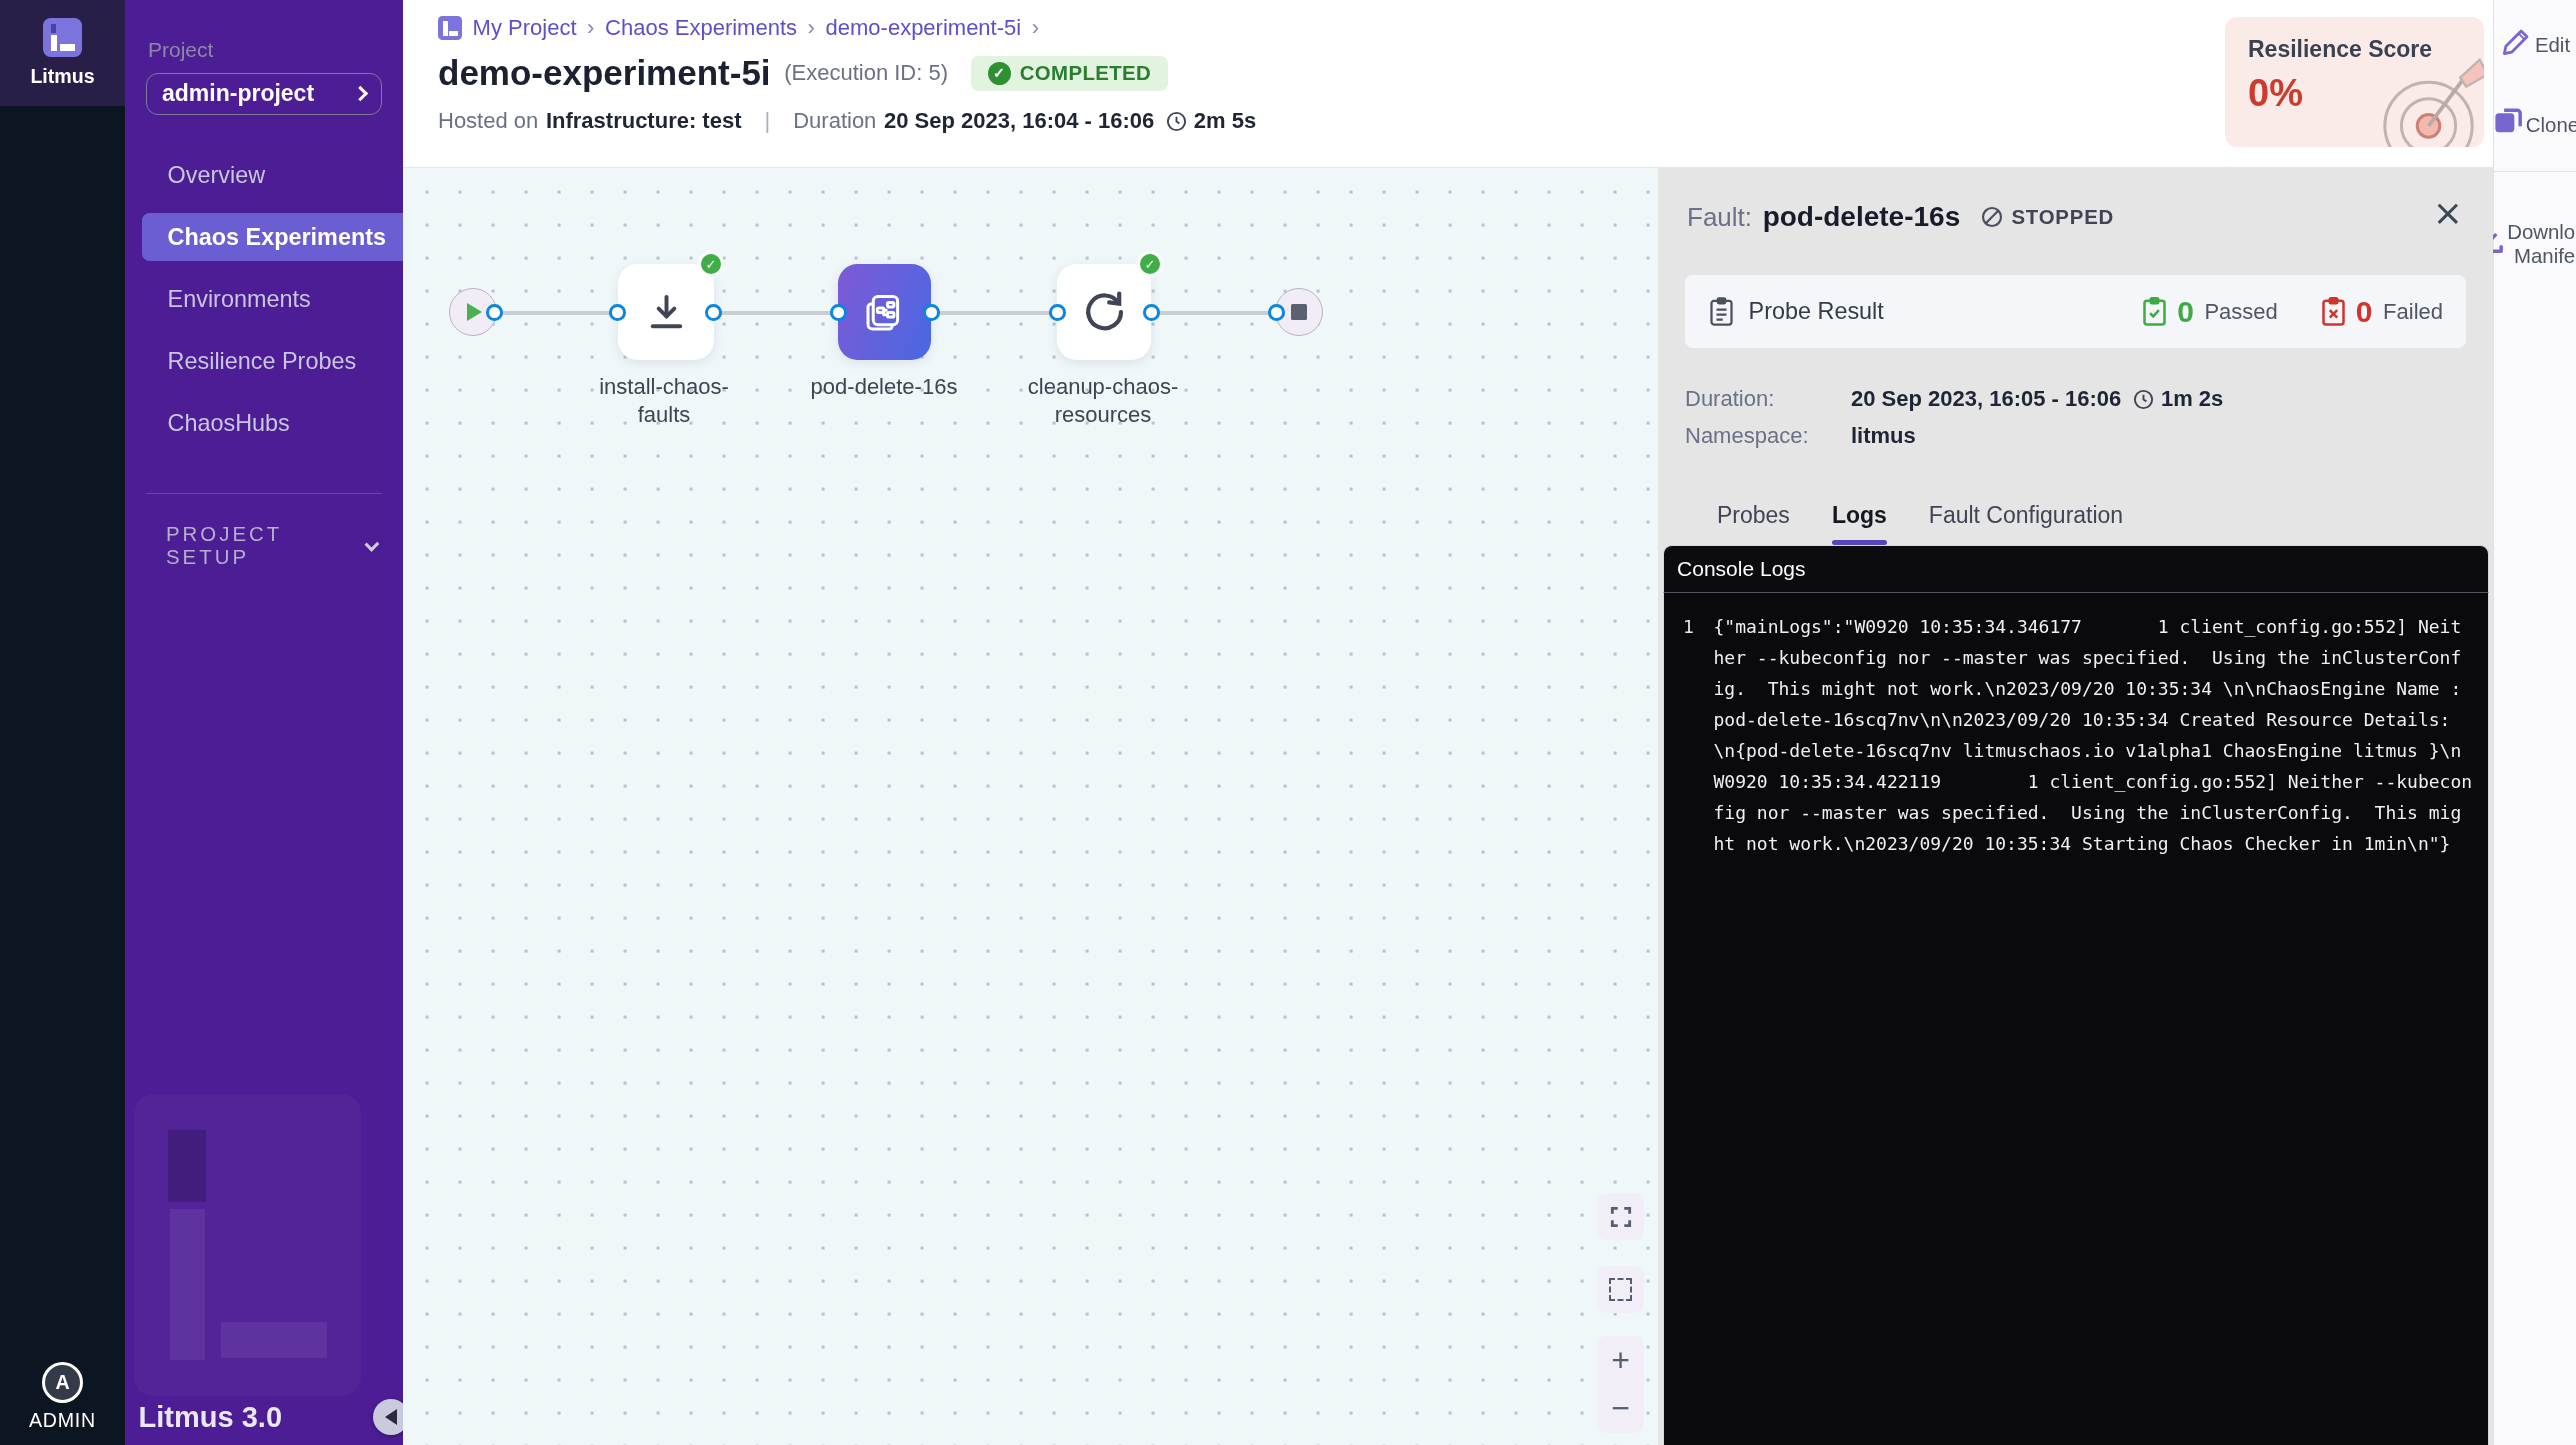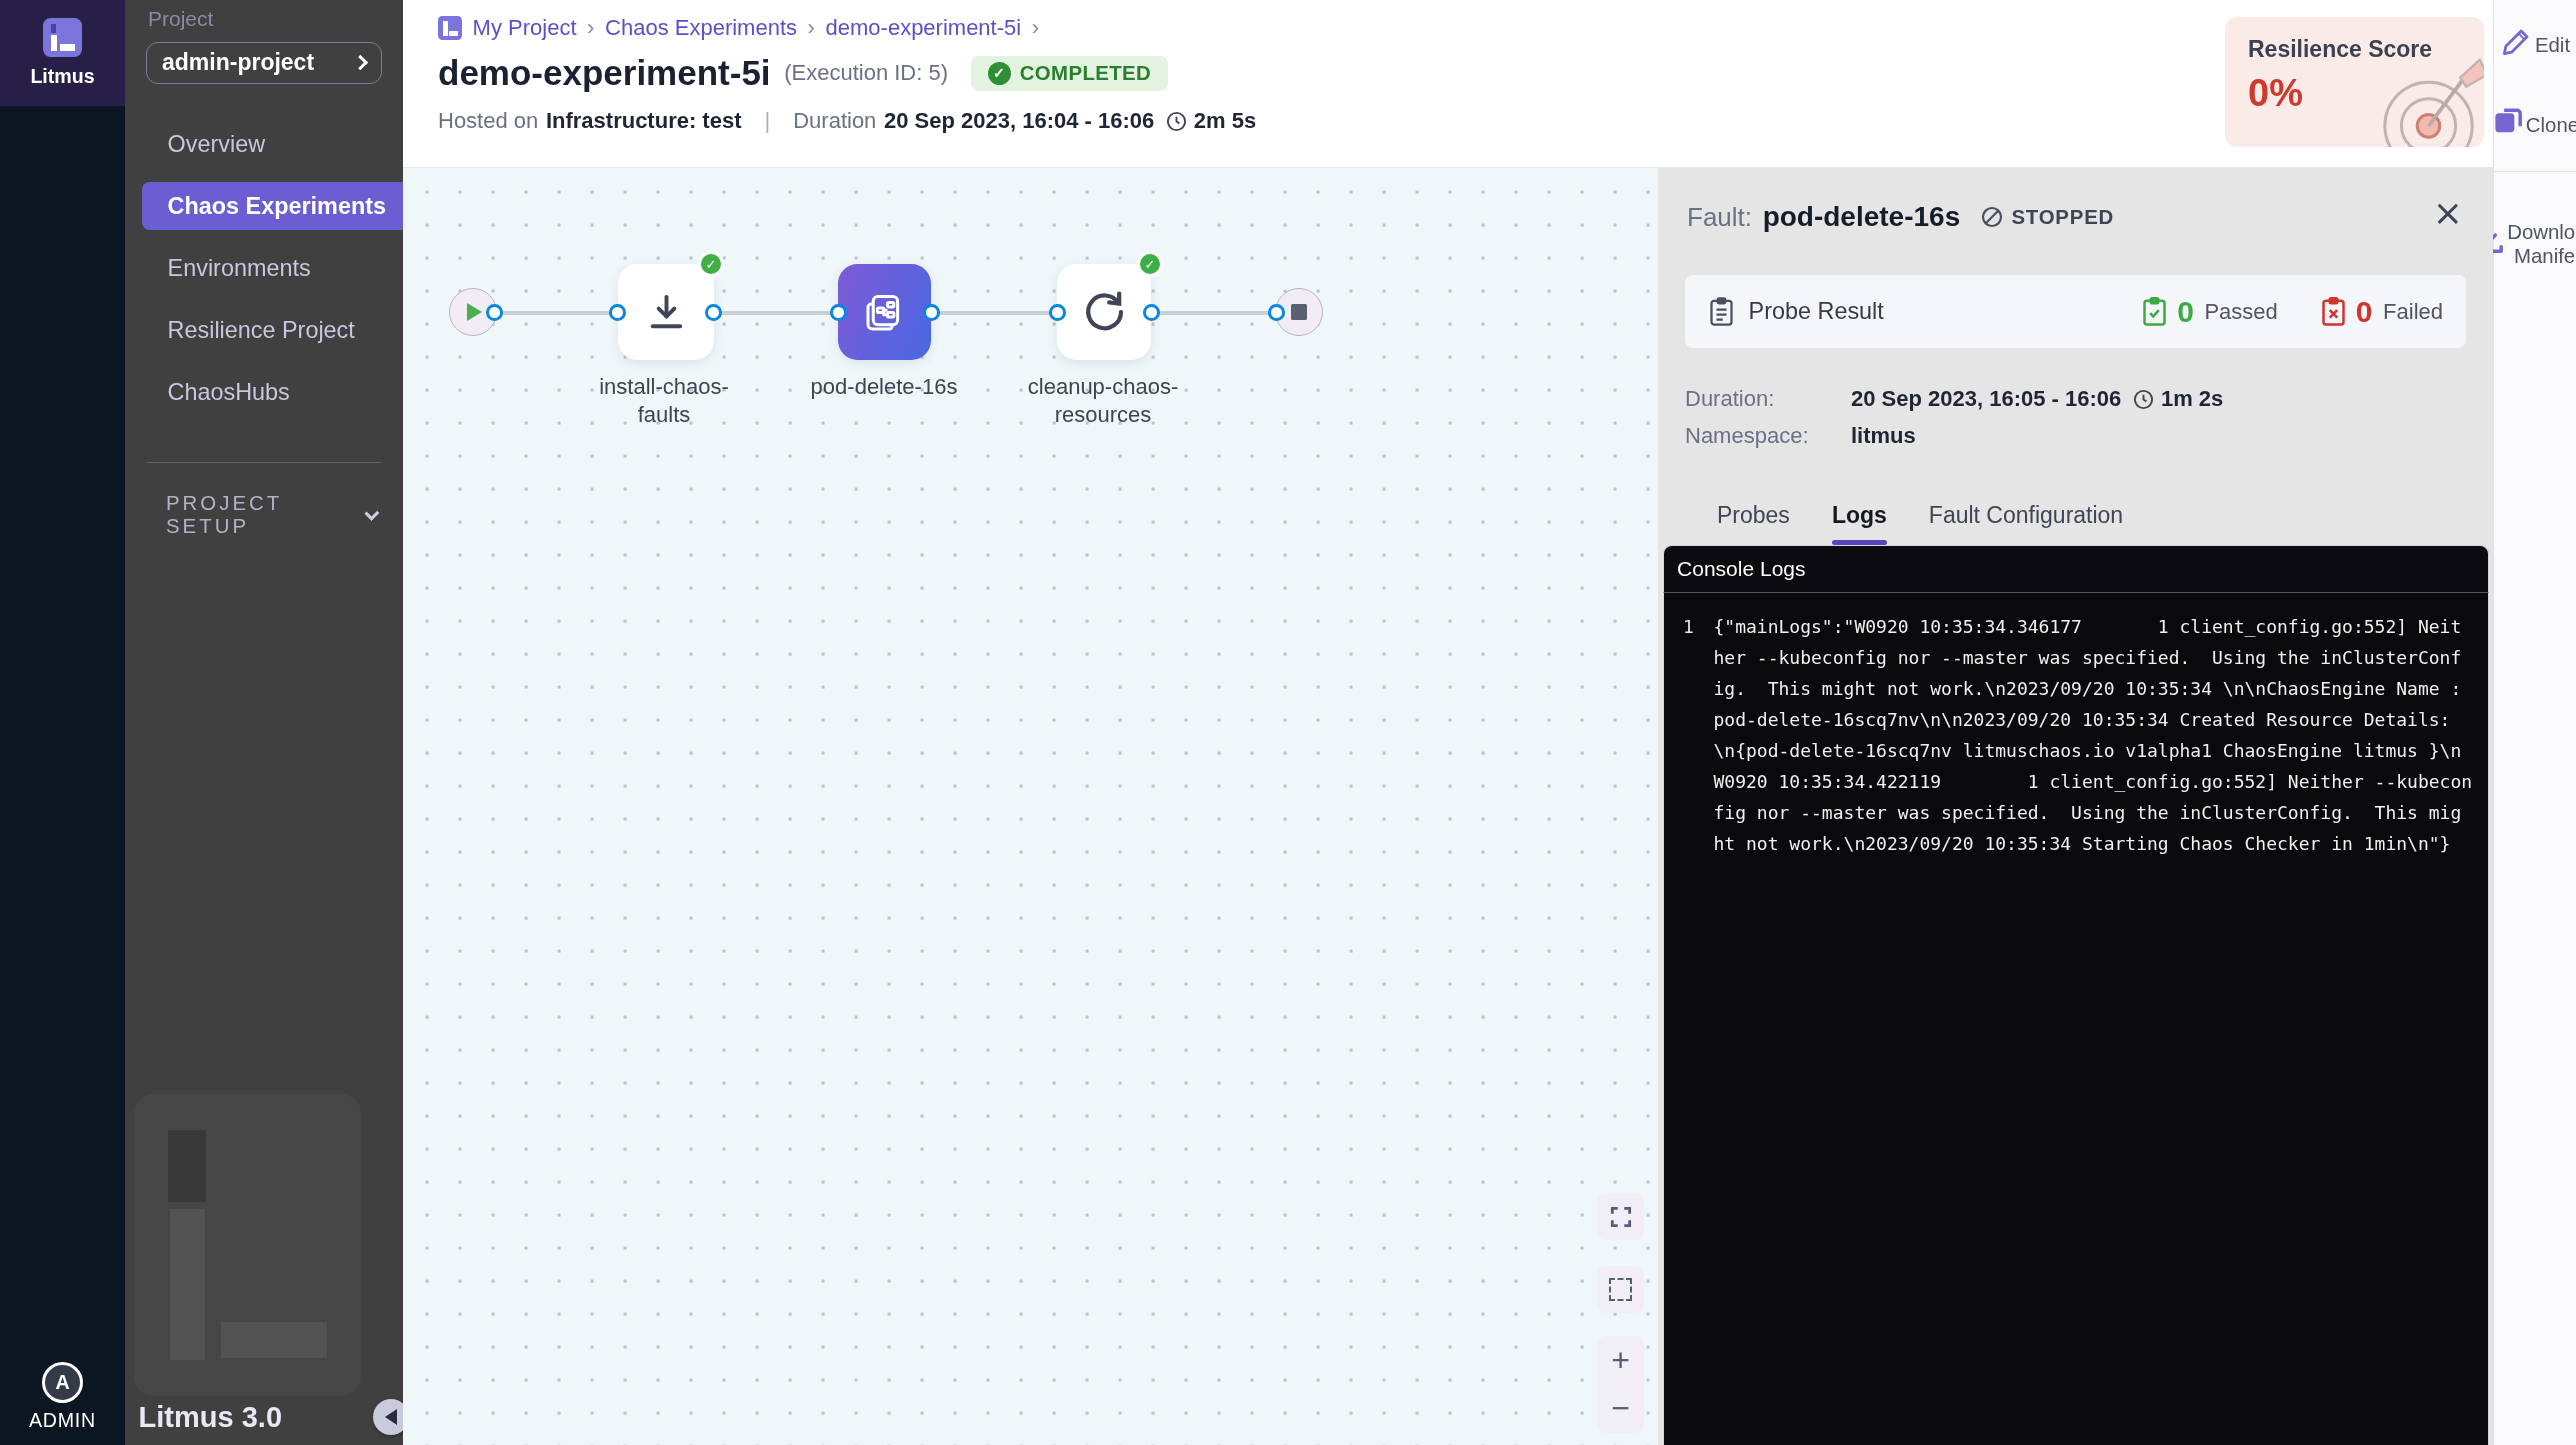--- a/index.html
+++ b/index.html
@@ -12,21 +12,21 @@
   .logo-sq { width:39px; height:39px; background:#7b74dc; border-radius:7.6px; position:relative; }
   .logo-sq .v1 { position:absolute; left:7.6px; top:6px; width:5.3px; height:9px; background:#4b3fa8; }
   .logo-sq .v2 { position:absolute; left:7.6px; top:16.6px; width:6.8px; height:16.6px; background:#fff; }
   .logo-sq .h1 { position:absolute; left:17.4px; top:26px; width:15px; height:6.8px; background:#fff; }
   .rail-brand { color:#fff; font-weight:bold; font-size:19.6px; margin-top:7.6px; }
   .rail-bottom { position:absolute; bottom:13.6px; left:0; width:100%; display:flex; flex-direction:column; align-items:center; }
   .avatar { width:41px; height:41px; border-radius:50%; border:3px solid #fff; background:#353a48; color:#fff; font-size:19.6px; font-weight:bold; display:flex; align-items:center; justify-content:center; }
   .admin-label { color:#fff; font-size:19.6px; margin-top:6px; letter-spacing:0.8px; }
 
   
-  .sidebar { width:278px; height:100%; background:#404040; position:relative; flex:none; padding-top:7px; }
+  .sidebar { width:278px; height:100%; background:#4c1d95; position:relative; flex:none; padding-top:38px; }
   .project-label { margin-left:23px; color:#8d88a6; font-size:21px; }
   .project-select { margin:10.6px 21px 0 21px; height:42px; border:1.5px solid #7f7a99; border-radius:12px; display:flex; align-items:center; justify-content:space-between; padding:0 15px; cursor:pointer; }
   .project-select .name { color:#fff; font-size:23px; font-weight:bold; }
   .chev-right { width:10.6px; height:10.6px; border-top:3px solid #fff; border-right:3px solid #fff; transform:rotate(45deg); }
   .chev-down { width:10.6px; height:10.6px; border-top:0; border-left:0; border-bottom:3px solid #cfccdd; border-right:3px solid #cfccdd; transform:rotate(45deg); margin-top:-4.5px; }
   .nav { margin-top:30px; }
   .nav-item { height:62px; display:flex; align-items:center; margin-left:16.6px; padding-left:26px; font-size:23.4px; color:#c9c7dd; border-radius:7.6px 0 0 7.6px; cursor:pointer; }
   .nav-item.active { background:#6b5ed2; color:#fff; font-weight:bold; height:48px; margin-top:6.8px; margin-bottom:6.8px; }
   .side-divider { margin:39px 21px 0 21px; border-top:1.5px solid rgba(255,255,255,0.18); }
   .setup-row { margin-top:29px; padding:0 26px 0 41px; display:flex; align-items:center; justify-content:space-between; cursor:pointer; }
@@ -144,21 +144,21 @@
 <div class="sidebar">
   <div class="project-label">Project</div>
   <div class="project-select">
     <span class="name">admin-project</span>
     <span class="chev-right"></span>
   </div>
   <div class="nav">
     <div class="nav-item">Overview</div>
     <div class="nav-item active">Chaos Experiments</div>
     <div class="nav-item">Environments</div>
-    <div class="nav-item">Resilience Project</div>
+    <div class="nav-item">Resilience Probes</div>
     <div class="nav-item">ChaosHubs</div>
   </div>
   <div class="side-divider"></div>
   <div class="setup-row">
     <span class="t">PROJECT SETUP</span>
     <span class="chev-down"></span>
   </div>
   <div class="watermark">
       <div class="b1"></div>
       <div class="b2"></div>

